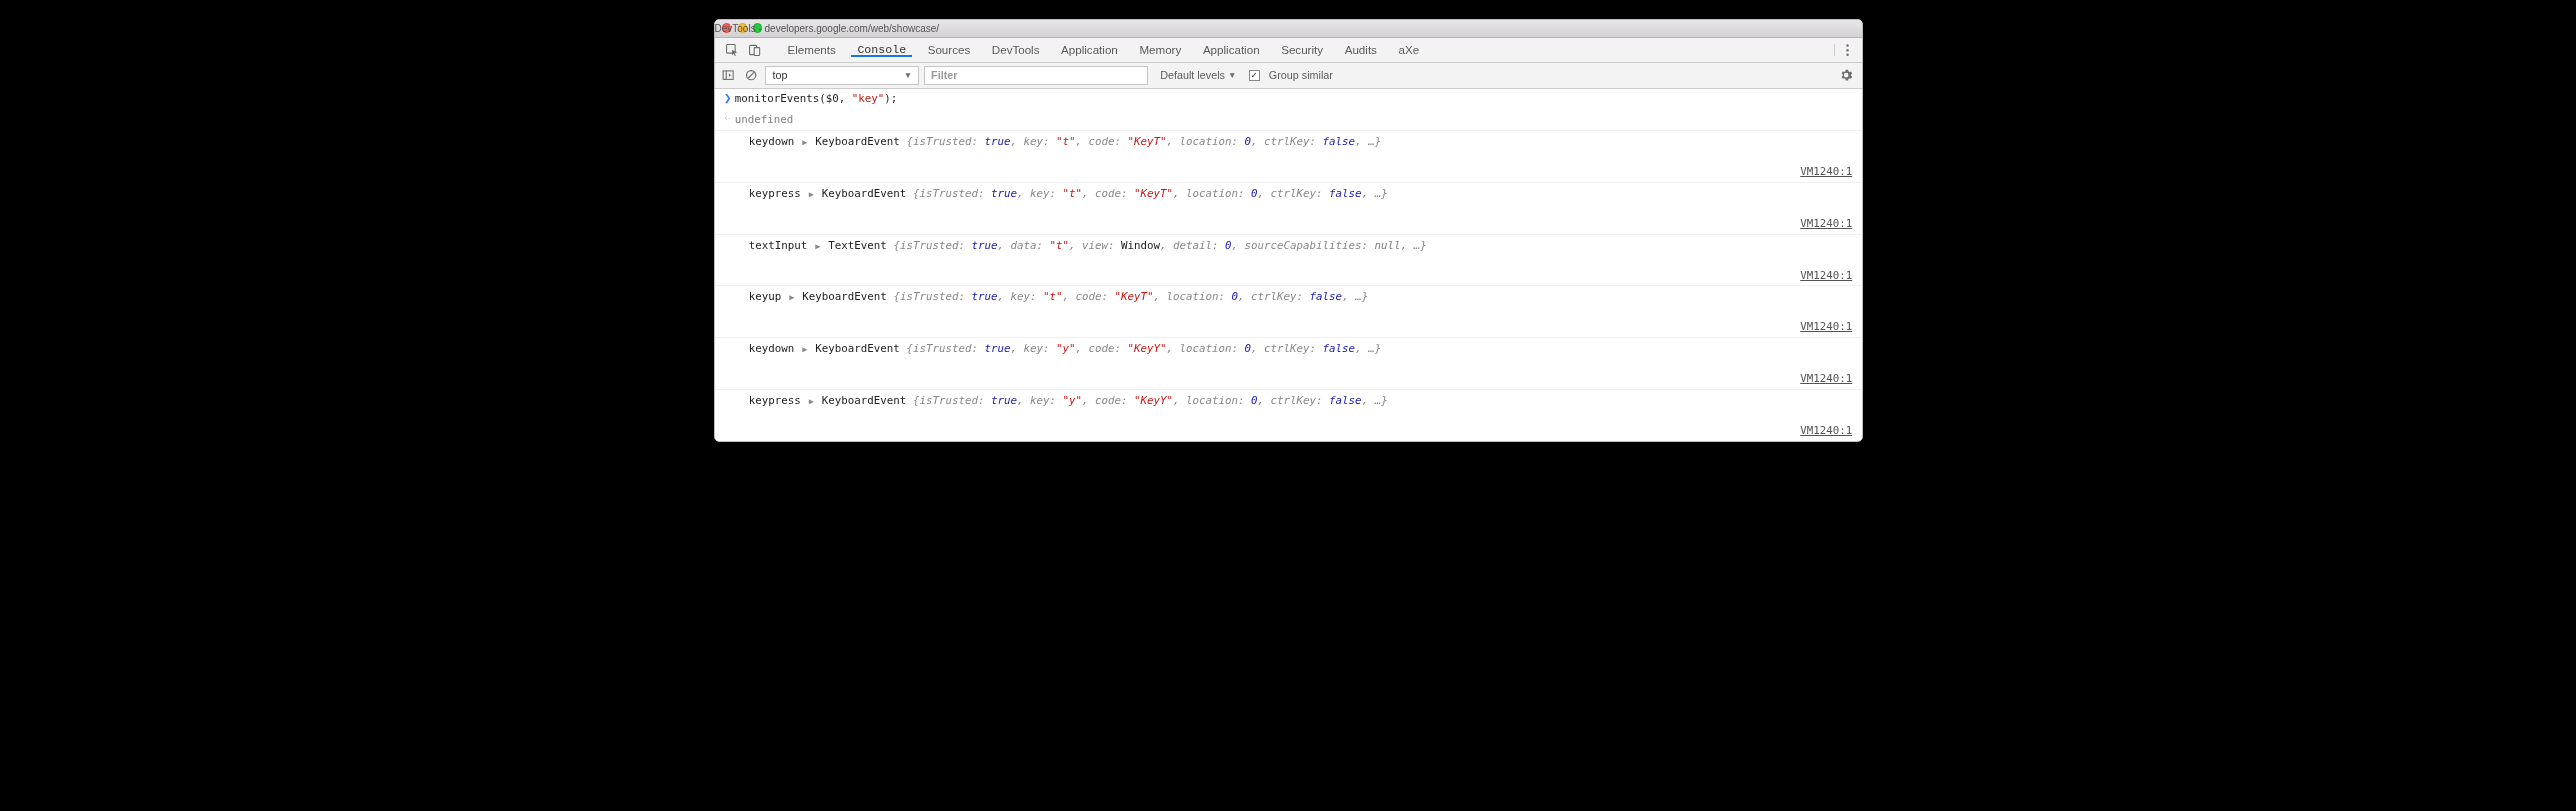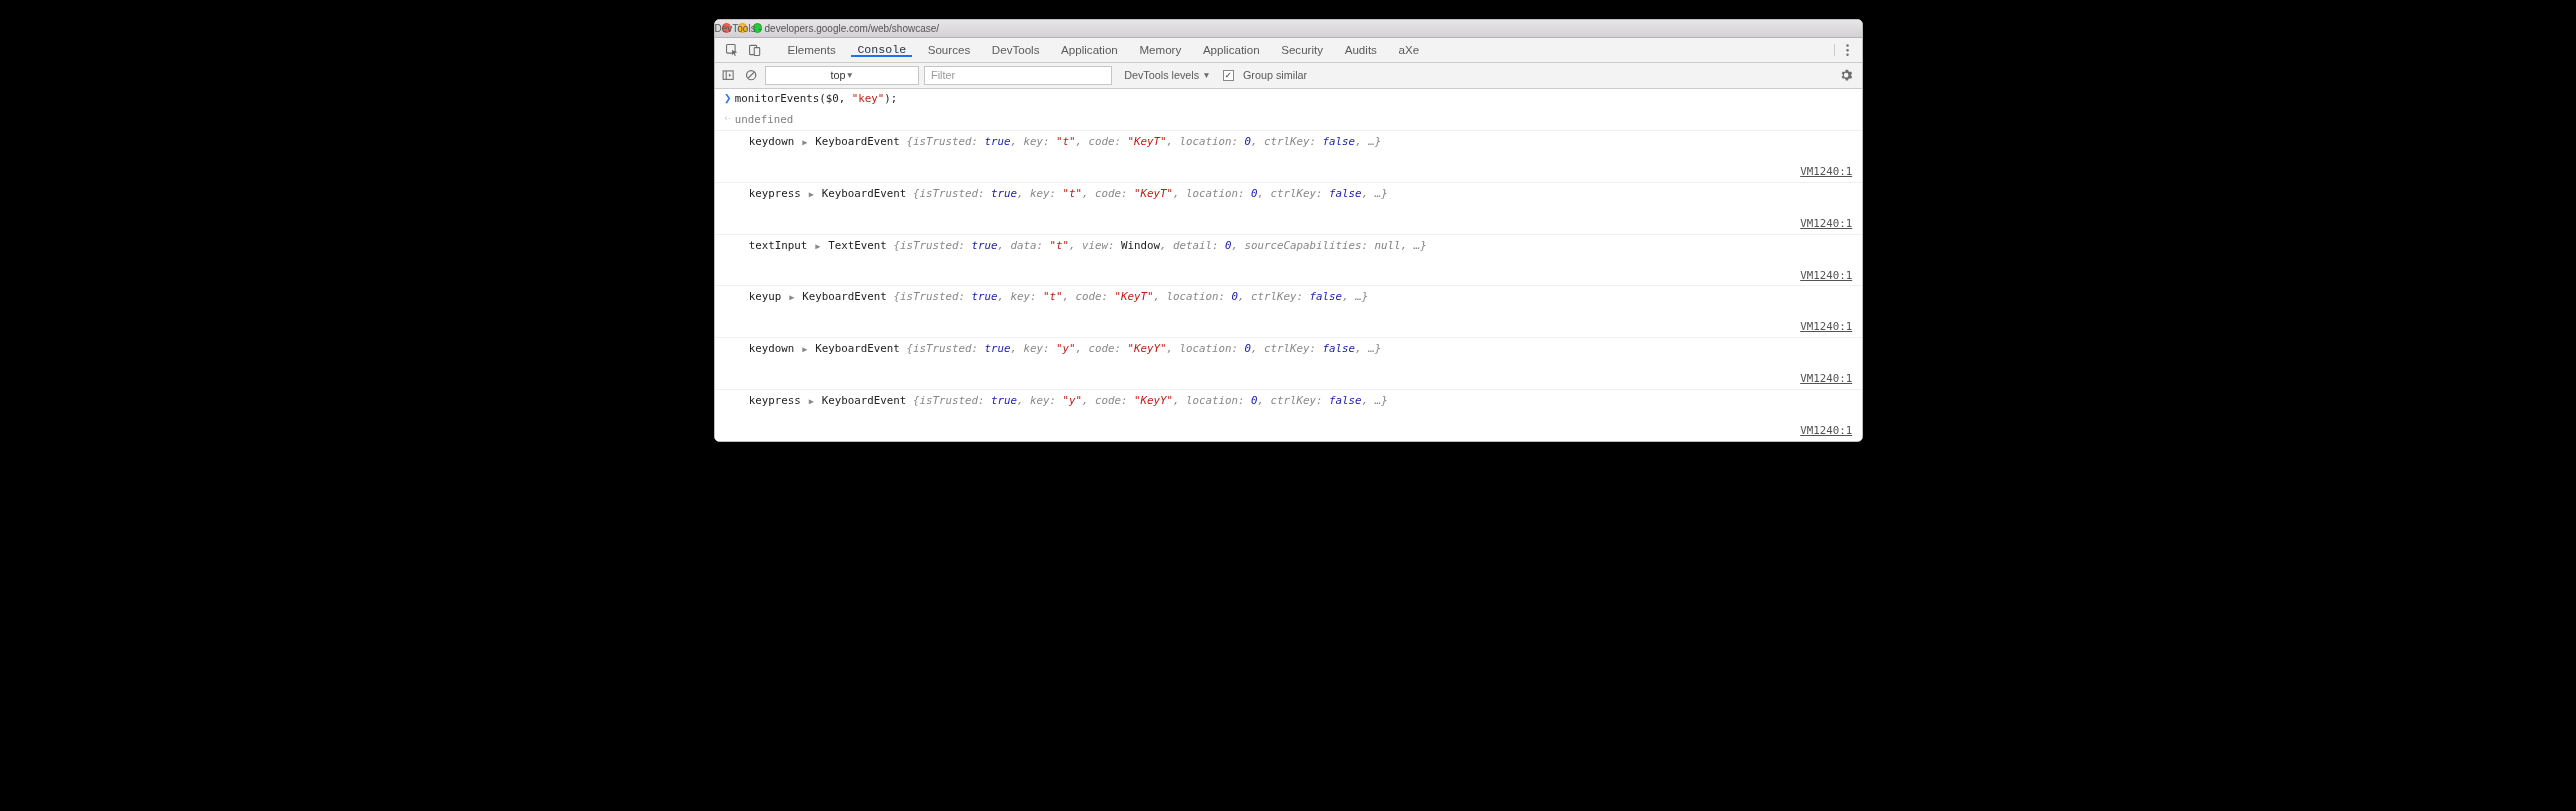--- a/index.html
+++ b/index.html
@@ -79,29 +79,29 @@
     gap: 4.6px;
     font-size: 10.8px; color: #5a5a5a;
   }
   .toolbar .iconbtn { width: 18.5px; height:18.5px; display:flex; align-items:center; justify-content:center; color:#6e6e6e;}
   .context-select {
     height: 18.5px; min-width: 154px;
     border: 0.8px solid #c6c6c6;
     background: #fff;
     display: flex; align-items: center;
     padding: 0 6.2px;
-    justify-content: center;
+    justify-content: space-between;
     color: #333;
   }
   .filter-input {
-    height: 18.5px; width: 188px;
+    height: 18.5px; width: 224px;
     border: 0.8px solid #c6c6c6;
     background: #fff;
     padding: 0 6.2px;
-    font-size: 10.8px; color: #333;
+    font-size: 10.8px; color: #333; font-weight: bold;
   }
   .filter-input::placeholder { color: #999; }
   .levels {
     display:flex; align-items:center; gap:3.1px; padding-left:7.7px;
   }
   .tri { font-size: 8.5px; color: #6e6e6e; }
   .checkbox {
     width: 10.8px; height: 10.8px; border: 0.8px solid #888; background:#fff;
     display:inline-flex; align-items:center; justify-content:center;
     font-size: 8.5px; color:#333; margin-left:7.7px;
@@ -215,21 +215,21 @@
         <circle cx="8" cy="8" r="6"></circle>
           <line x1="4" y1="12" x2="12" y2="4"></line>
       </svg>
     </div>
     <div class="context-select">
       <span>top</span>
       <span class="tri">▼</span>
     </div>
     <input class="filter-input" placeholder="Filter" style="">
     <div class="levels">
-      <span>DevTools levels</span>
+      <span>Default levels</span>
       <span class="tri">▼</span>
     </div>
     <span class="checkbox">✓</span>
     <span style="padding-left:4.6px">Group similar</span>
     <div class="gear">
       <svg width="12.3" height="12.3" viewBox="0 0 16 16" fill="#6e6e6e">
         <path d="M8 5a3 3 0 100 6 3 3 0 000-6zm6.4 3c0 .3 0 .6-.1.9l1.6 1.2-1.5 2.6-1.9-.6c-.5.4-1 .7-1.6.9L10.6 15H7.4l-.3-2c-.6-.2-1.1-.5-1.6-.9l-1.9.6-1.5-2.6 1.6-1.2c-.1-.3-.1-.6-.1-.9s0-.6.1-.9L2.1 5.9l1.5-2.6 1.9.6c.5-.4 1-.7 1.6-.9L7.4 1h3.2l.3 2c.6.2 1.1.5 1.6.9l1.9-.6 1.5 2.6-1.6 1.2c.1.3.1.6.1.9z"></path>
       </svg>
     </div>
   </div>

